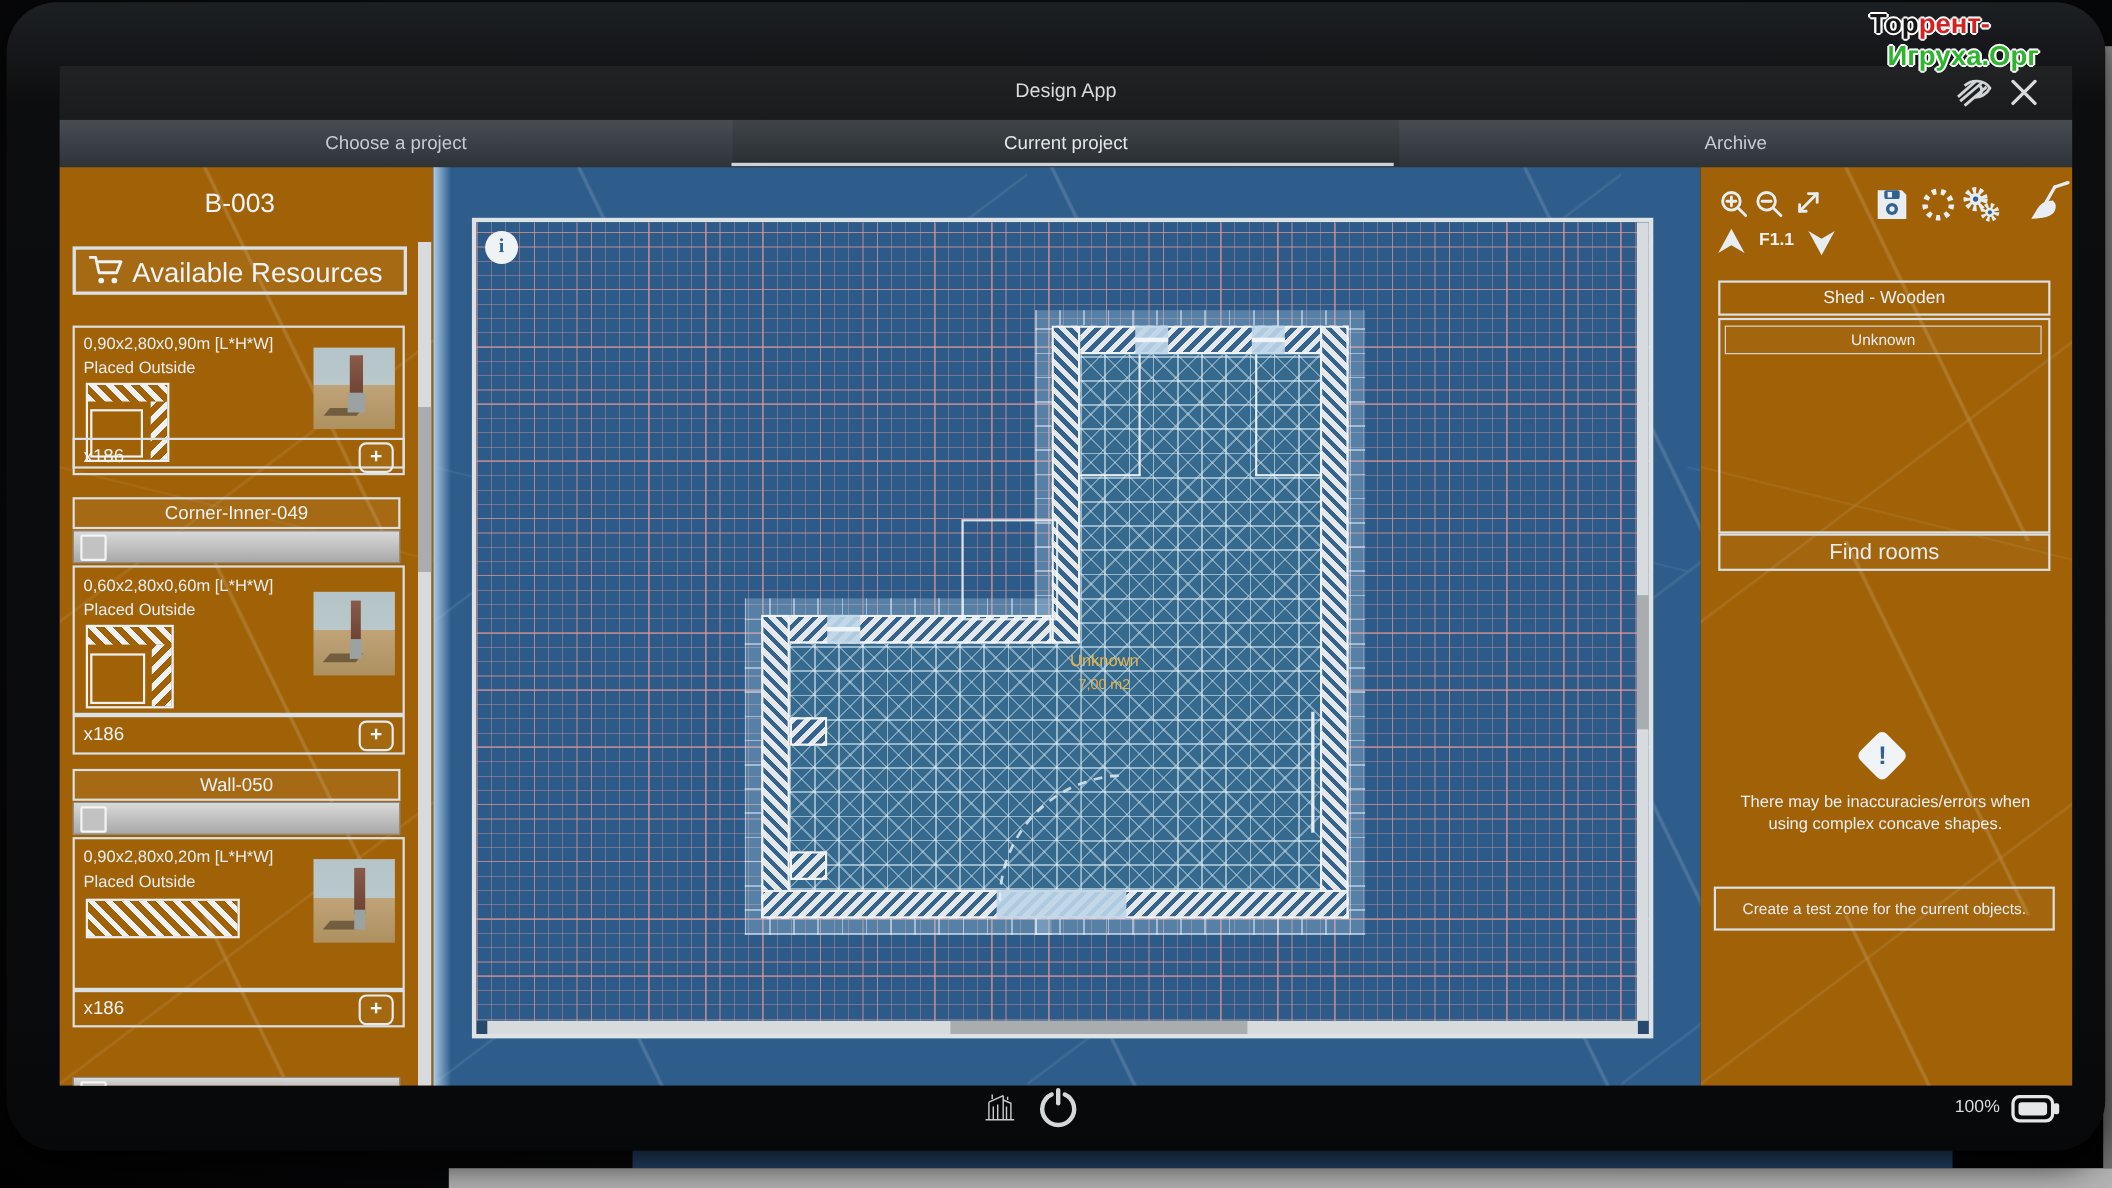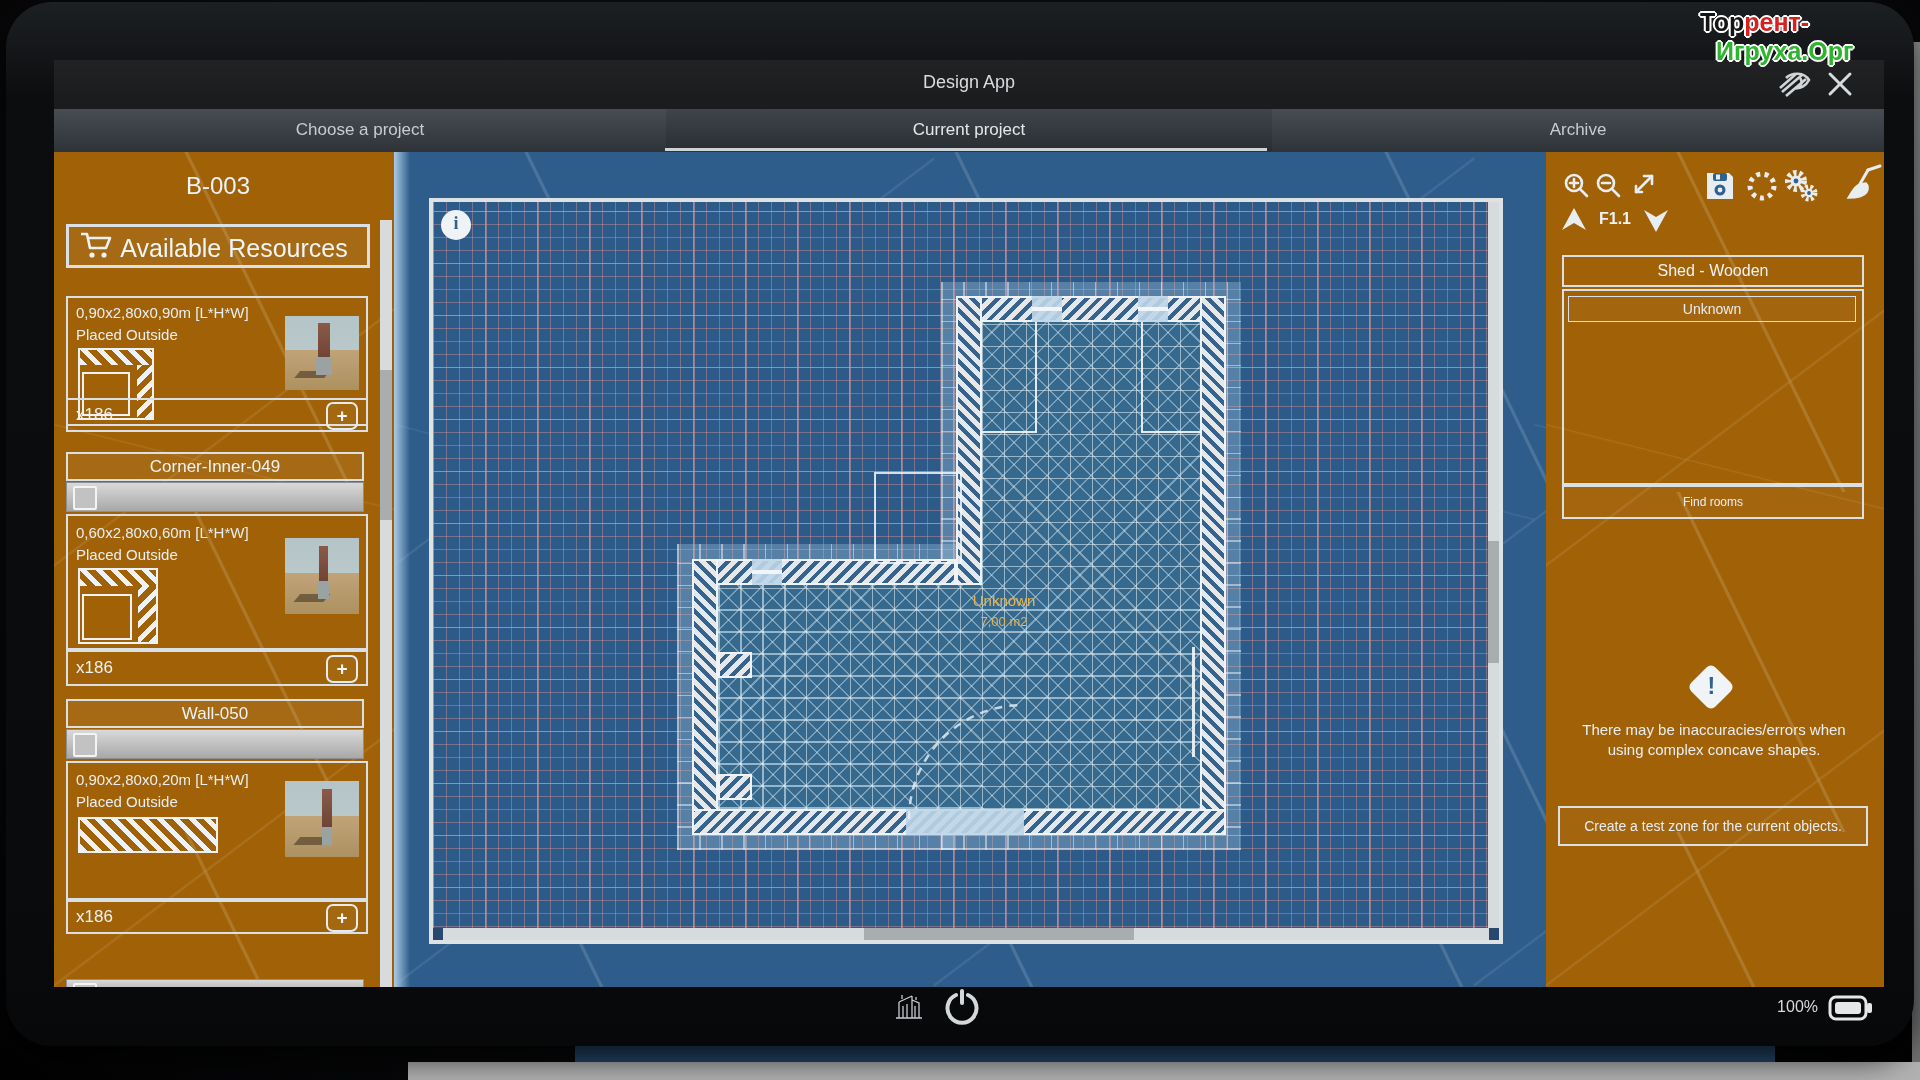--- a/index.html
+++ b/index.html
@@ -343,21 +343,21 @@
         <line x1="22" y1="6" x2="34" y2="2" stroke-width="3"></line>
         <path d="M22 6 L14 20" stroke-width="3"></path>
         <path d="M14 20 C8 22 6 28 2 34 C10 34 18 33 21 28 C23 24 22 21 20 19 Z" fill="#e8edf1" stroke-width="1.5"></path>
       </svg>
     </div>
 
     <div class="abs panel-box" style="left:1508px;top:195px;width:298px;height:28px;text-align:center;font-size:16px;color:#eef2f6;line-height:28px;">Shed - Wooden</div>
     <div class="abs panel-box" style="left:1508px;top:229px;width:298px;height:192px;">
       <div class="abs insp-btn" style="left:4px;top:5px;width:286px;height:24px;font-size:14px;line-height:24px;border-width:1.5px;">Unknown</div>
     </div>
-    <div class="abs insp-btn" style="left:1508px;top:425px;width:298px;height:30px;font-size:12px;line-height:30px;">Find rooms</div>
+    <div class="abs insp-btn" style="left:1508px;top:425px;width:298px;height:30px;font-size:20px;line-height:30px;">Find rooms</div>
 
     <div class="abs warn-diamond" style="left:1640px;top:610px;">
       <div class="warn-mark">!</div>
     </div>
     <div class="abs warn-text" style="left:1512px;top:660px;width:296px;">There may be inaccuracies/errors when using complex concave shapes.</div>
 
     <div class="abs insp-btn" style="left:1504px;top:746px;width:306px;height:36px;font-size:14px;line-height:36px;">Create a test zone for the current objects.</div>
 
   </div>
 </div>

